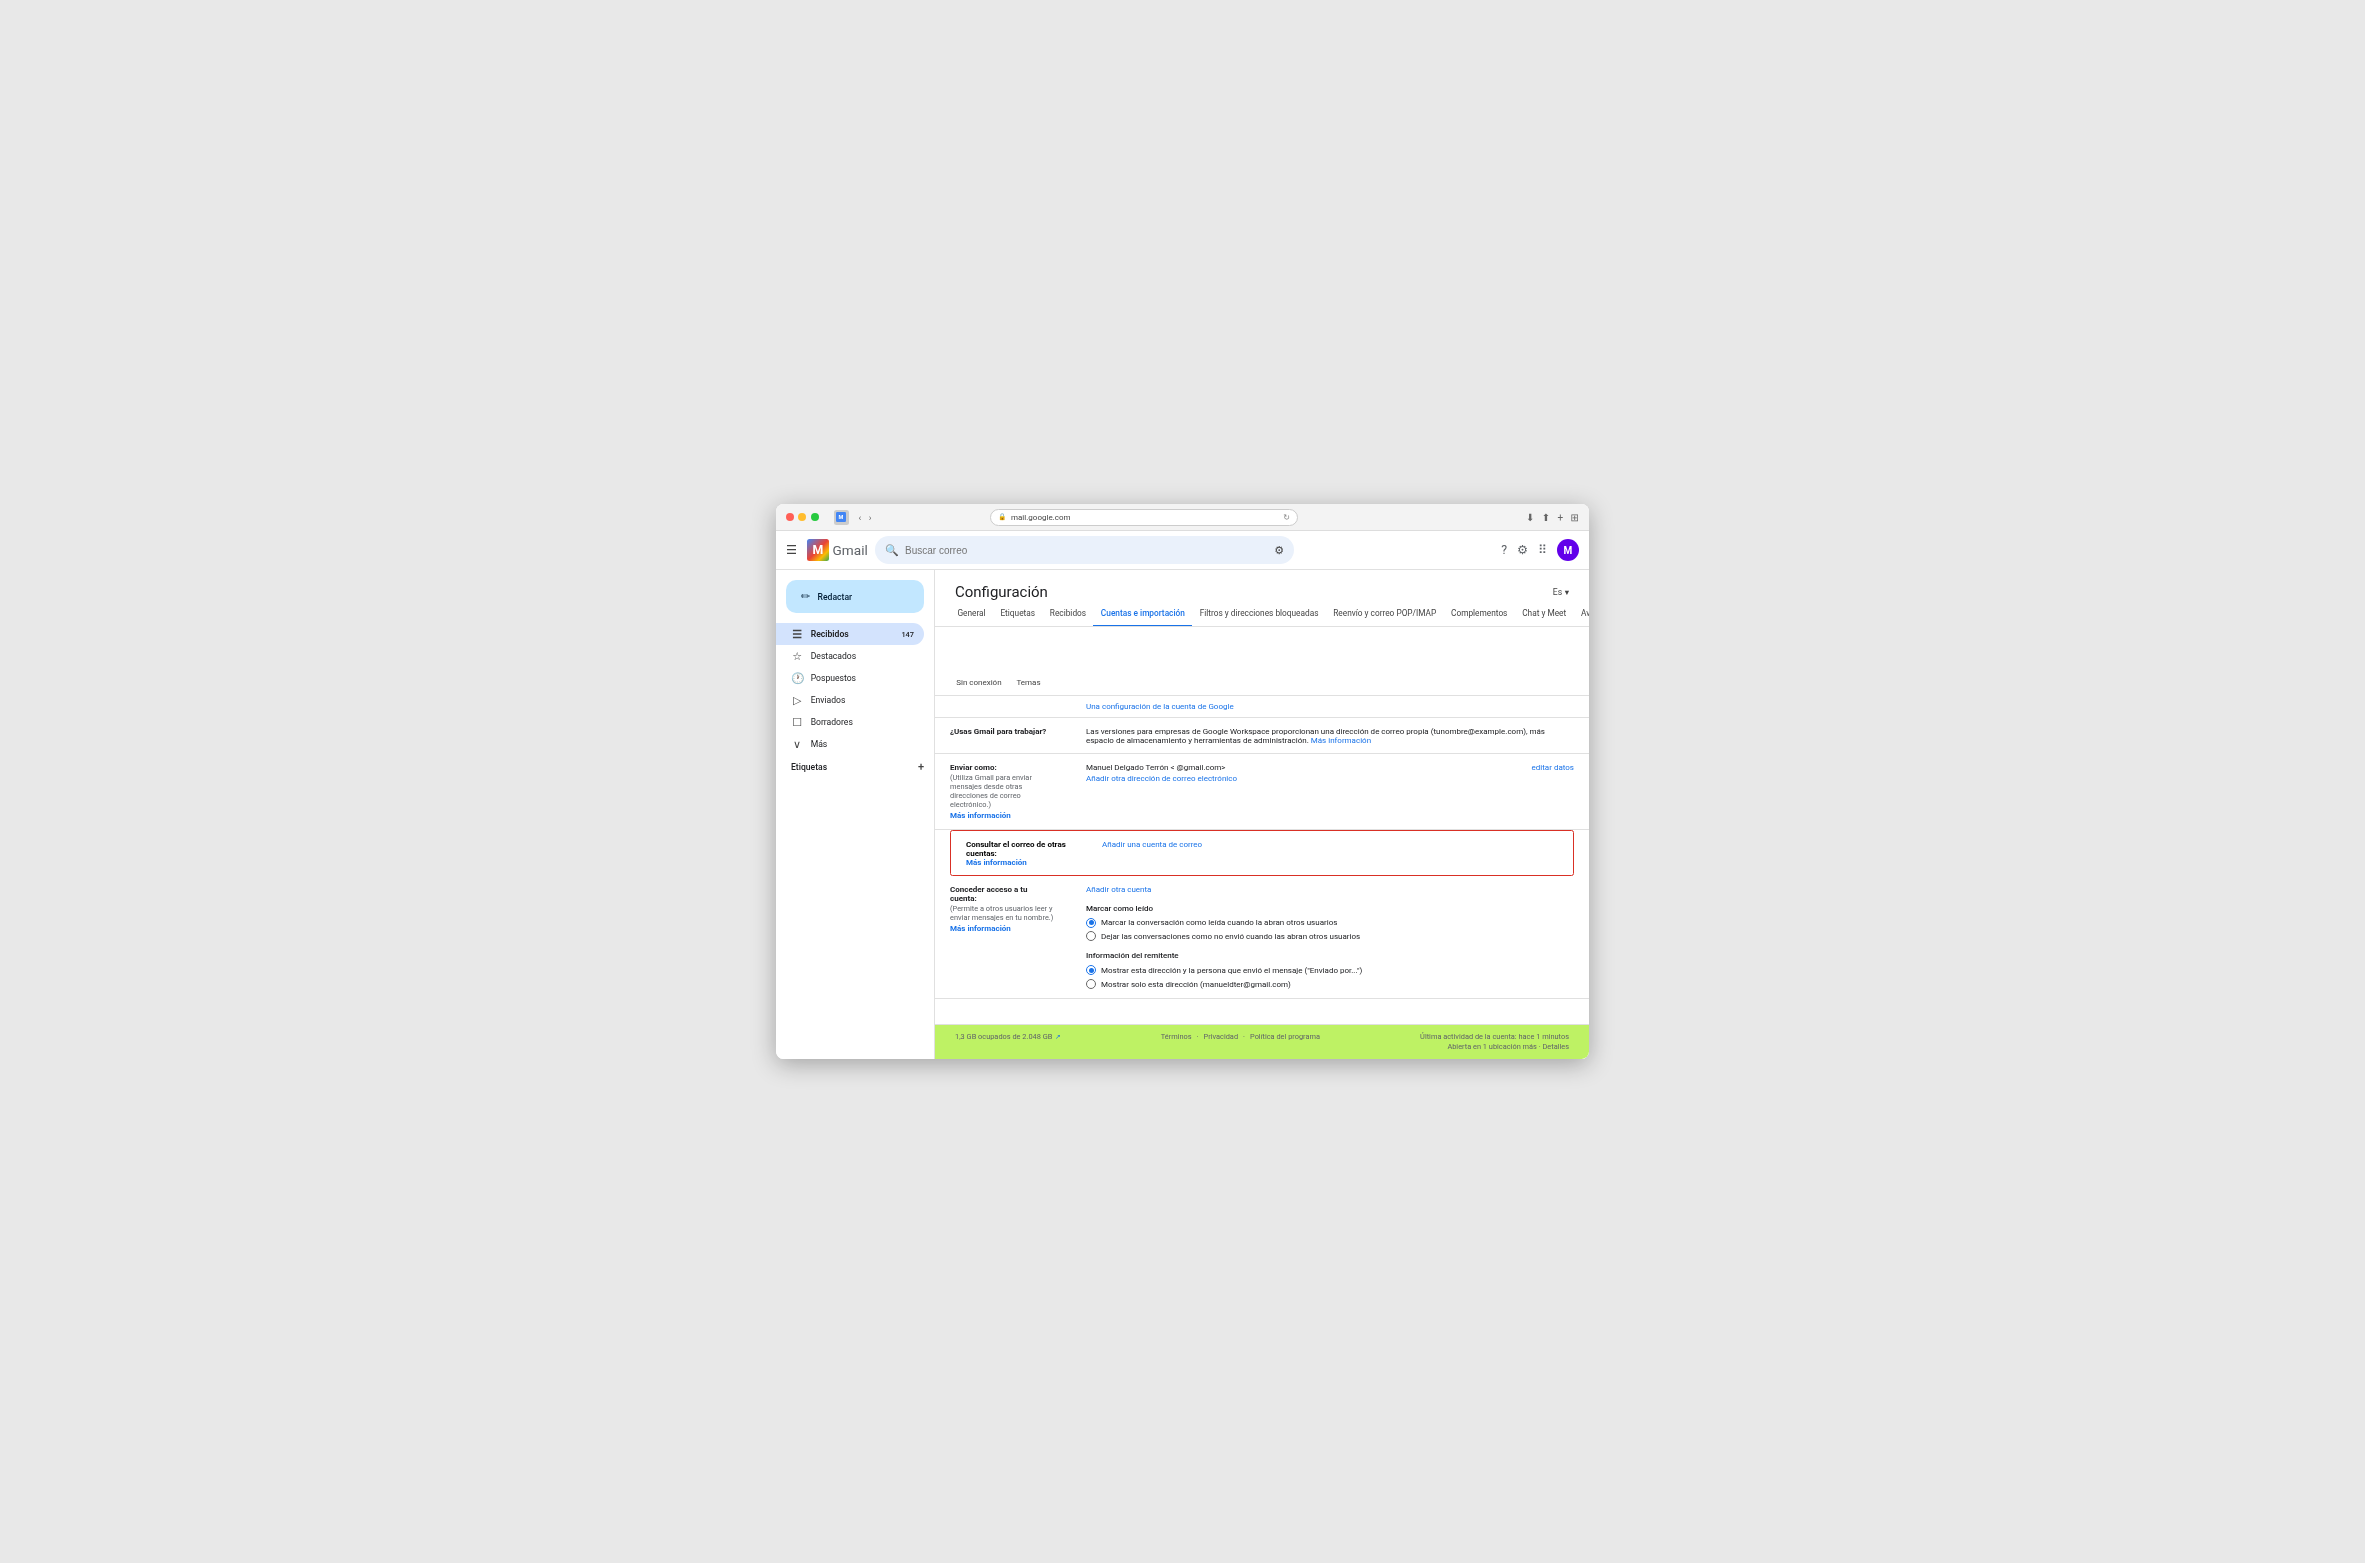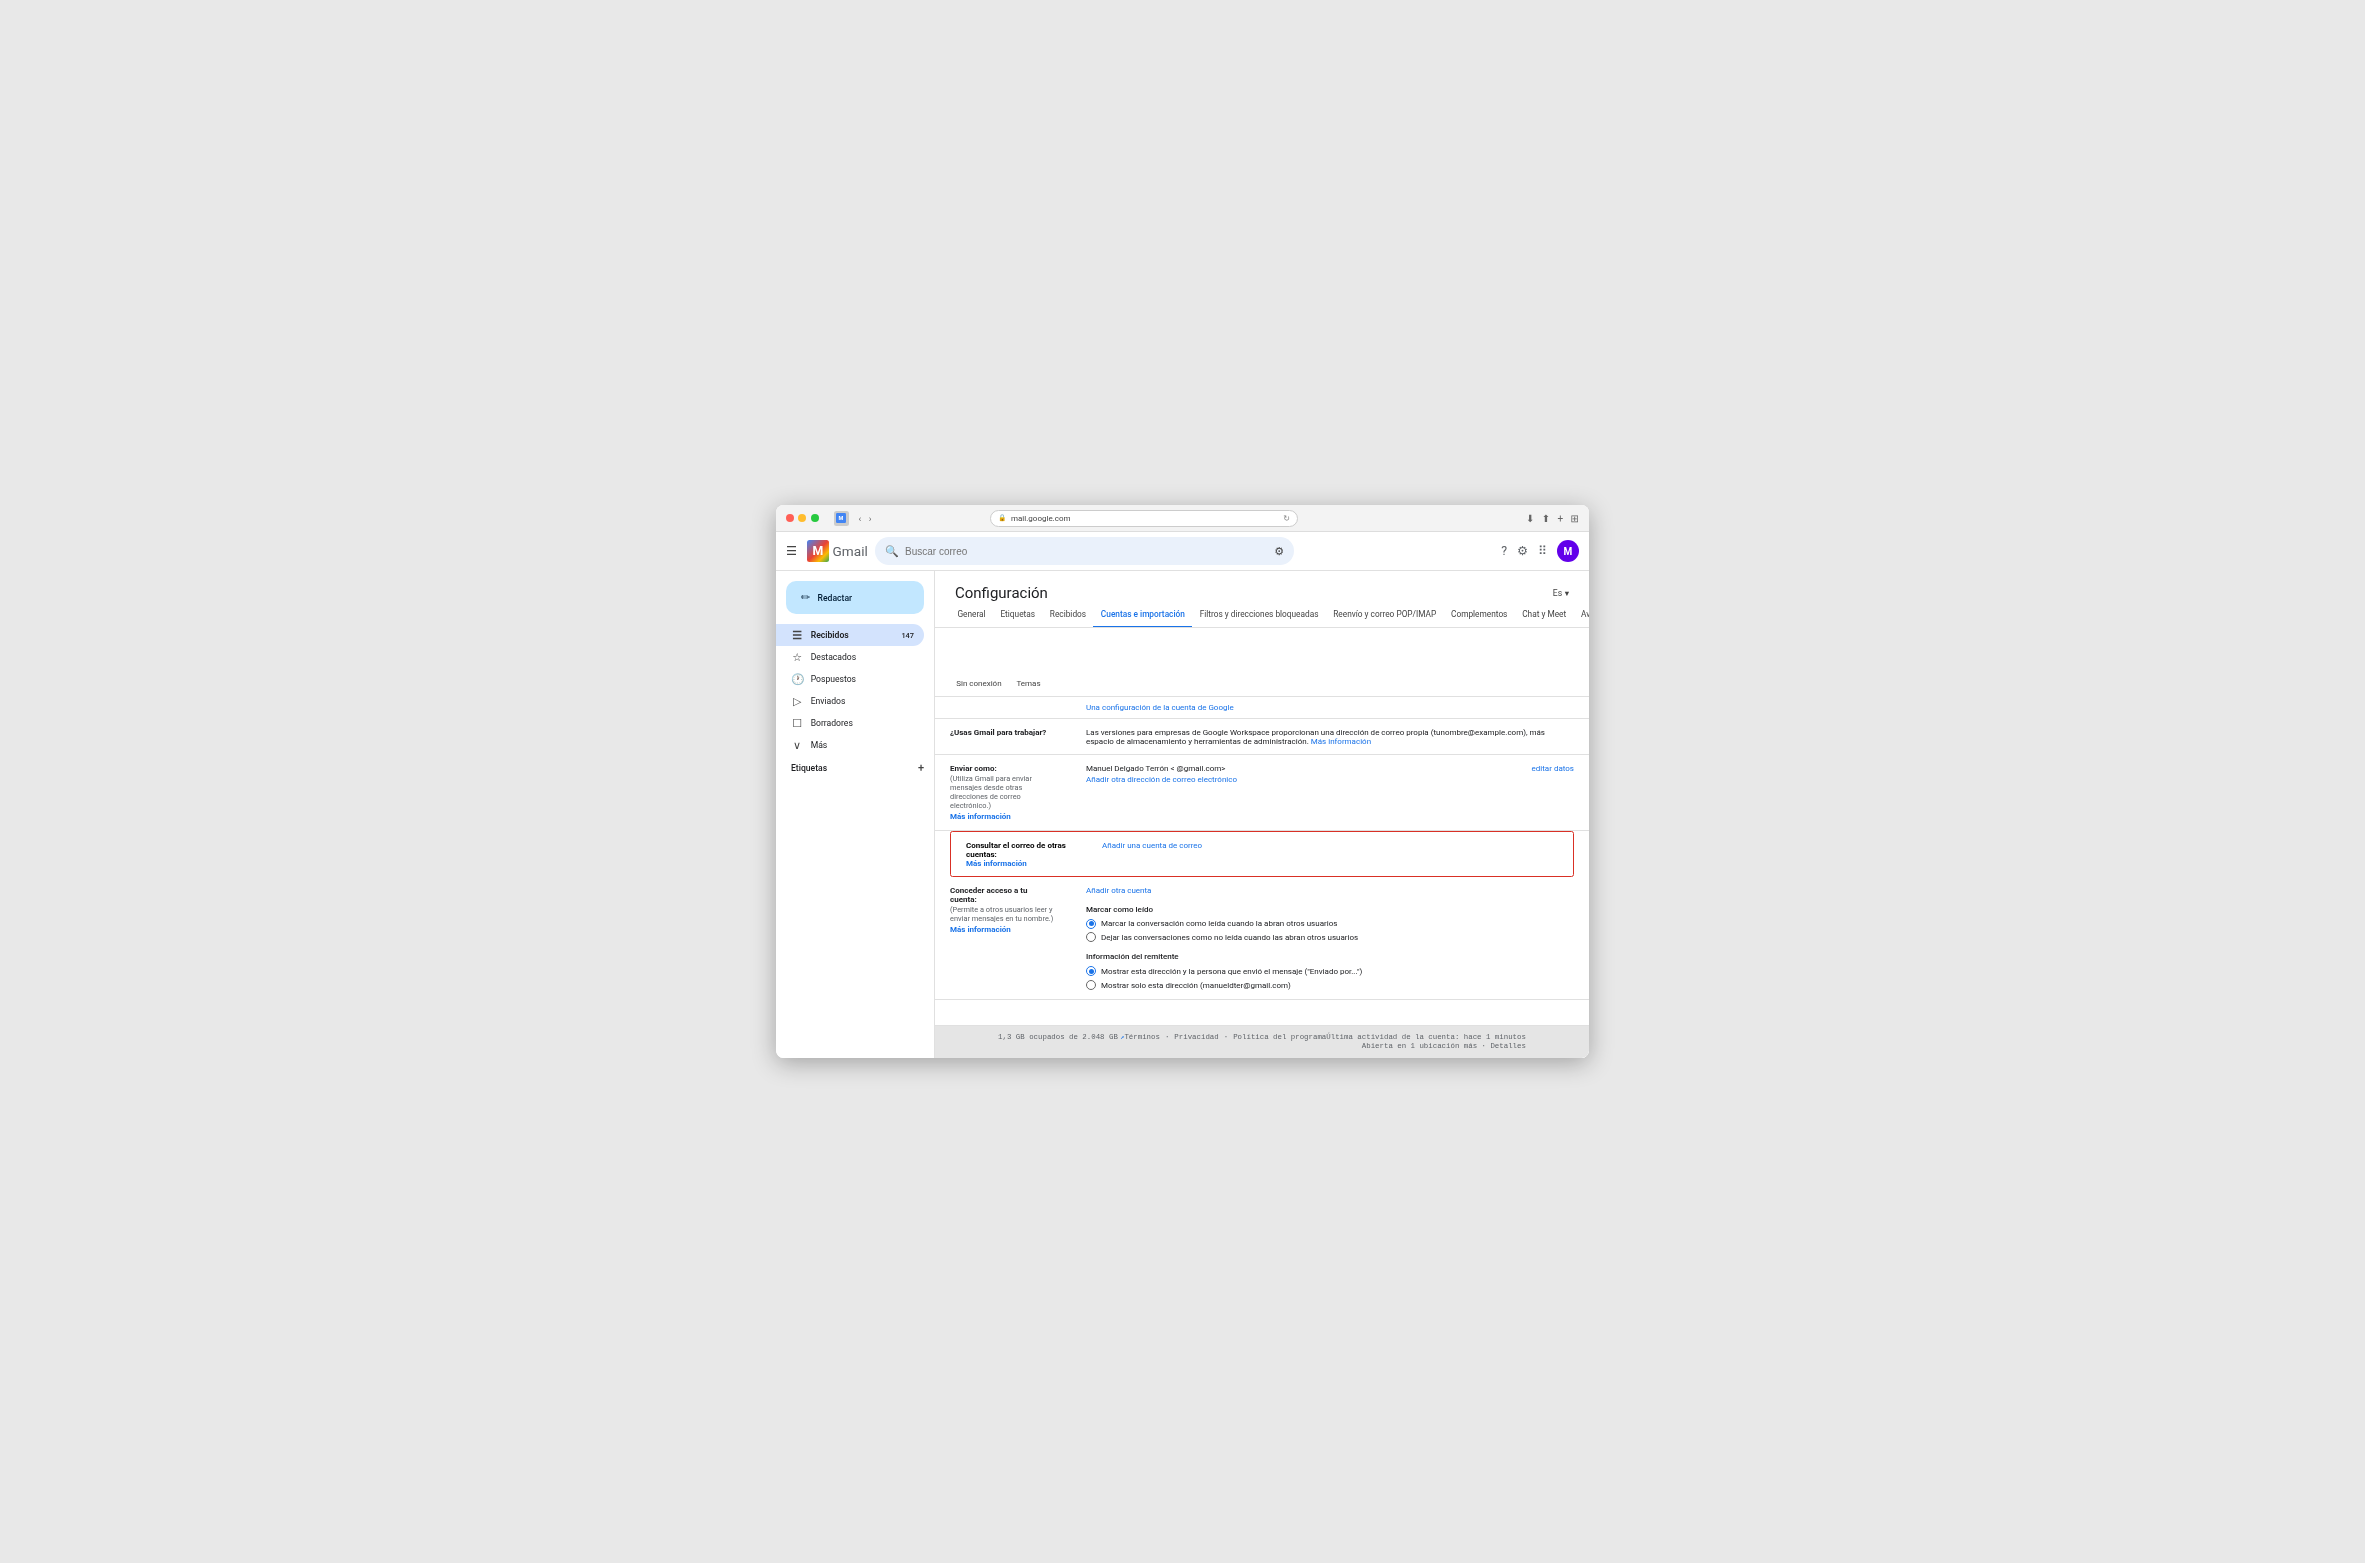--- a/index.html
+++ b/index.html
@@ -248,27 +248,26 @@
       width: 5px; height: 5px;
       background: #1a73e8;
       border-radius: 50%;
     }
     .radio-dot.unchecked { border-color: #666; }
     
     .section-label { font-weight: 500; font-size: 8px; color: #202124; margin-bottom: 5px; }
     
     .settings-footer {
       display: flex;
-      justify-content: center;
+      justify-content: space-between;
       padding: 7.4px 20px;
       border-top: 0.6px solid #e0e0e0;
       font-size: 7.4px;
       color: #5f6368;
-      background: #e5e5e5;
-      font-family: Liberation Mono, monospace;
+      background: #bef264;
     }
     .footer-links { display: flex; gap: 5px; }
     .footer-link { color: #5f6368; cursor: pointer; }
     .storage-info { font-size: 8px; color: #202124; margin-bottom: 3.7px; }
     
     .main-content::-webkit-scrollbar { width: 5px; }
     .main-content::-webkit-scrollbar-thumb { background: #ccc; border-radius: 2.5px; }
     
     .highlight-wrapper {
       margin: 0 15px;
@@ -467,21 +466,21 @@
               <a class="link">Añadir otra cuenta</a>
               <div style="margin-top:10px;">
                 <div class="section-label">Marcar como leído</div>
                 <div class="radio-group">
                   <label class="radio-option">
                     <div class="radio-dot checked"></div>
                     <span>Marcar la conversación como leída cuando la abran otros usuarios</span>
                   </label>
                   <label class="radio-option">
                     <div class="radio-dot unchecked"></div>
-                    <span>Dejar las conversaciones como no leída cuando las abran otros usuarios</span>
+                    <span>Dejar las conversaciones como no envió cuando las abran otros usuarios</span>
                   </label>
                 </div>
               </div>
               <div style="margin-top:10px;">
                 <div class="section-label">Información del remitente</div>
                 <div class="radio-group">
                   <label class="radio-option">
                     <div class="radio-dot checked"></div>
                     <span>Mostrar esta dirección y la persona que envió el mensaje ("Enviado por...")</span>
                   </label>

